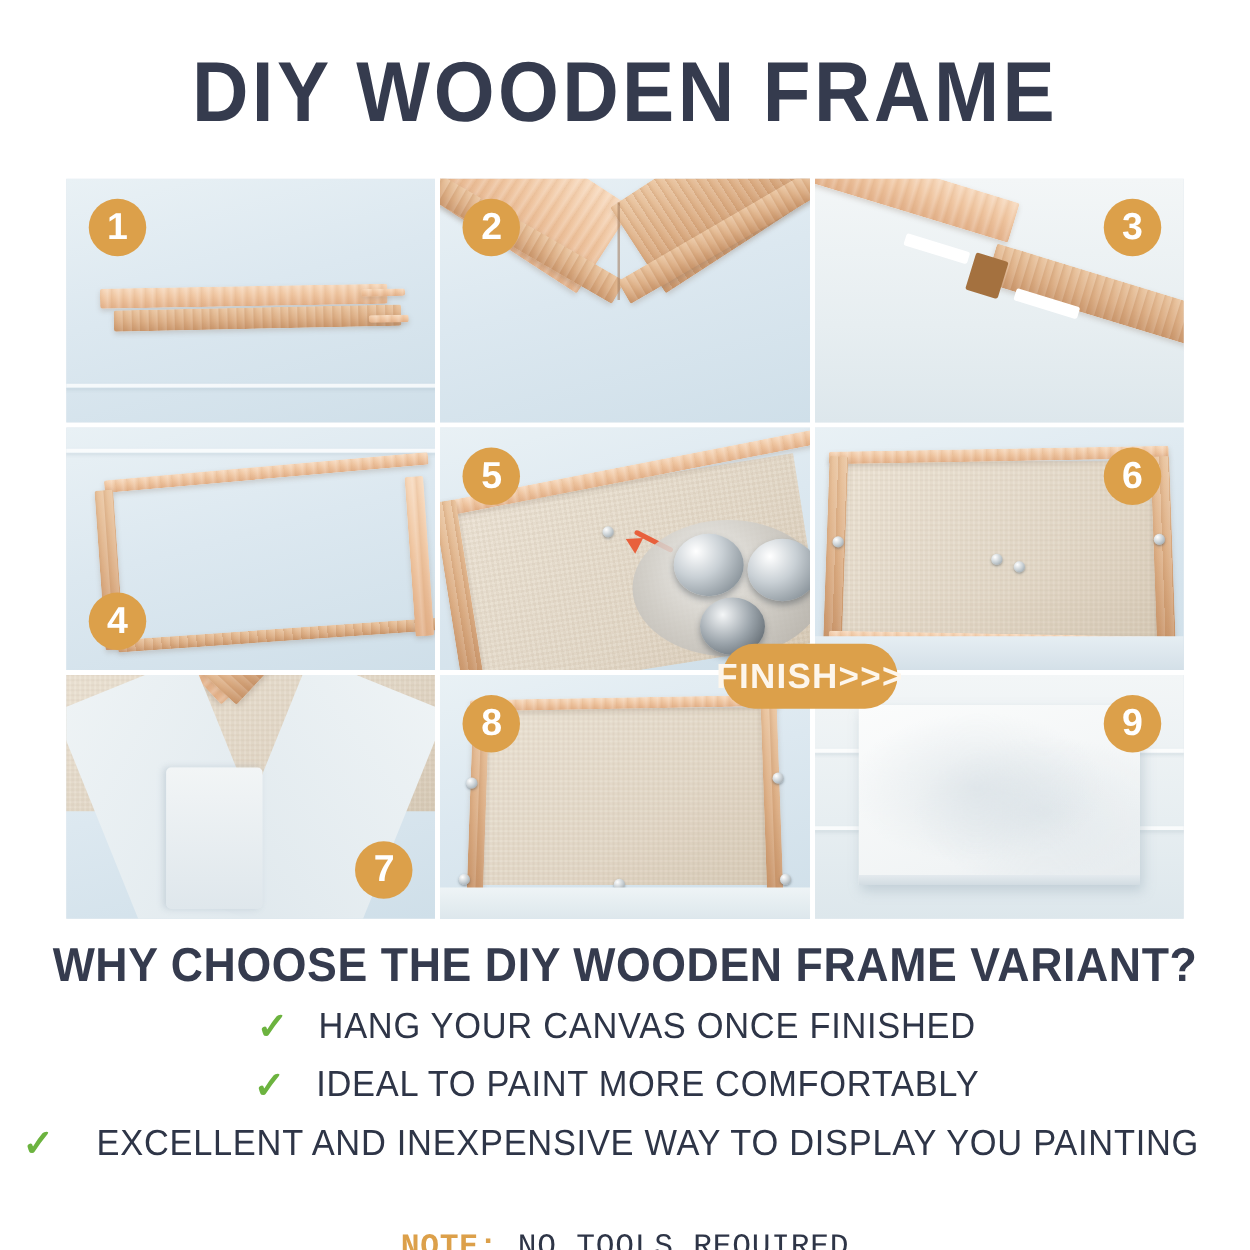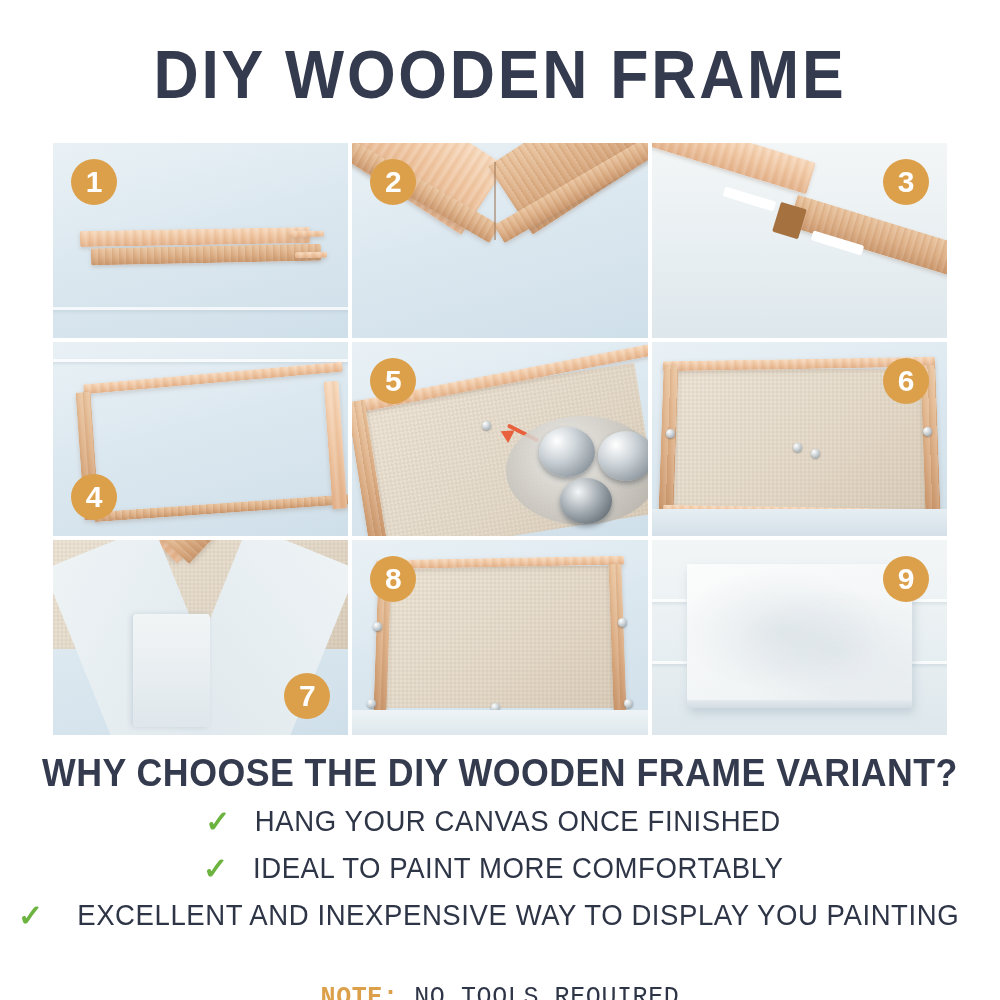--- a/index.html
+++ b/index.html
@@ -327,20 +327,21 @@
                     radial-gradient(ellipse at 42% 46%, rgba(196,208,216,0.35) 0%, rgba(255,255,255,0) 55%),
                     radial-gradient(ellipse at 66% 60%, rgba(190,204,214,0.28) 0%, rgba(255,255,255,0) 50%),
                     linear-gradient(160deg,#fbfcfc 0%, #f1f4f5 70%, #e6ebee 100%);
                   box-shadow: 2px 5px 9px rgba(140,160,175,0.35);"></div>
       <div style="position:absolute; left:12%; top:82%; width:76%; height:4%; background:linear-gradient(180deg,#e4eaee,#d2dce2);"></div>
       <div class="badge tr">9</div>
     </div>
 
   </div>
 
+  <div class="pill" id="pill-finish">FINISH&gt;&gt;&gt;</div>
 
   <div class="subtitle">WHY CHOOSE THE DIY WOODEN FRAME VARIANT?</div>
 
   <div class="benefits">
     <div class="benefit">
       <span class="check">✓</span>
       <span class="txt">HANG YOUR CANVAS ONCE FINISHED</span>
     </div>
     <div class="benefit">
       <span class="check">✓</span>

